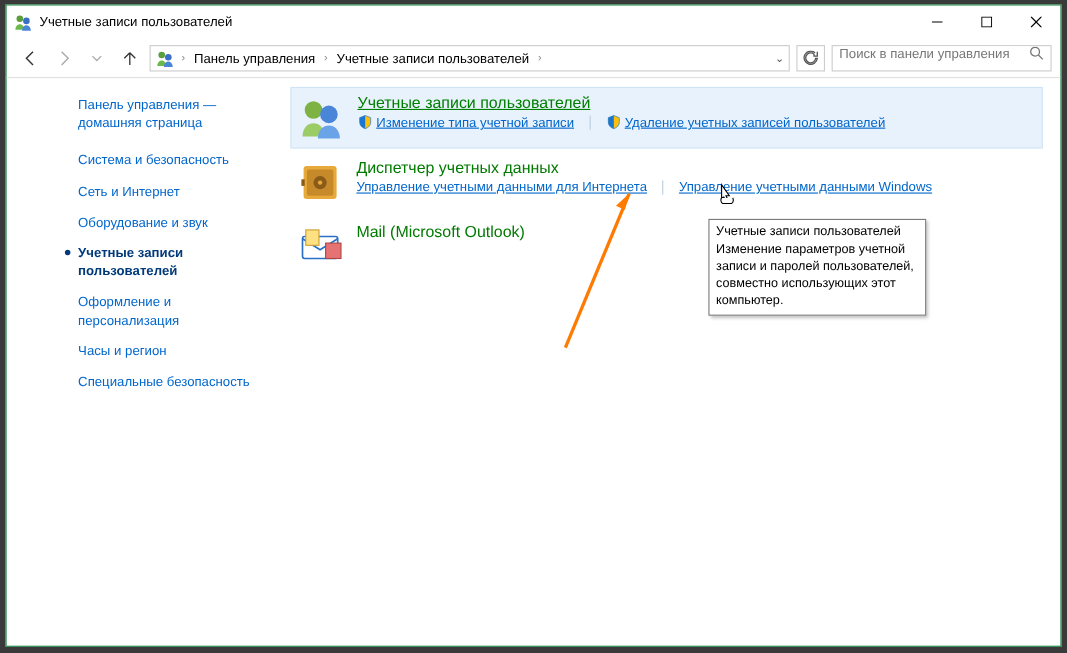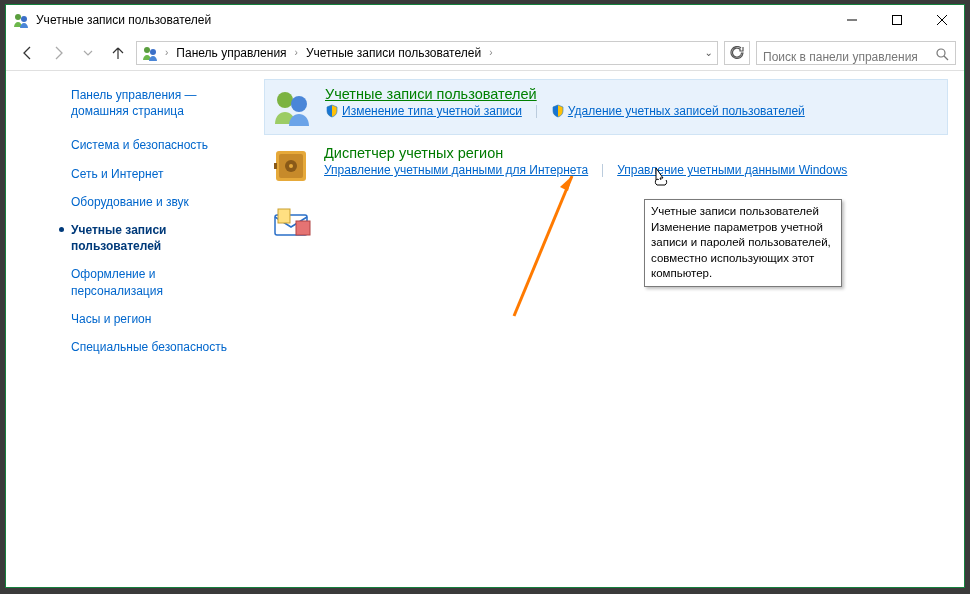--- a/index.html
+++ b/index.html
@@ -15,21 +15,21 @@
   .navrow { height: 36px; border-bottom: 1px solid #e0e0e0; display: flex; align-items: center; padding: 0 8px 0 10px; gap: 6px; }
   .nav-btn { width: 24px; height: 24px; display: flex; align-items: center; justify-content: center; color: #555; }
   .nav-btn.dim { color: #aaa; }
   .nav-btn svg { width: 16px; height: 16px; }
   .breadcrumbs { flex: 1; height: 24px; border: 1px solid #ccc; display: flex; align-items: center; padding-left: 2px; font-size: 12px; gap: 2px; }
   .crumb-icon { width: 18px; height: 18px; margin: 0 2px; }
   .crumb { padding: 0 4px; color: #000; }
   .crumb-sep { color: #888; font-size: 10px; padding: 0 2px; }
   .crumb-tail { margin-left: auto; display:flex; align-items:center; gap:2px; padding-right:4px; }
   .refresh-btn { width: 26px; height: 24px; border:1px solid #ccc; display:flex; align-items:center; justify-content:center; }
-  .searchbox { width: 200px; height: 24px; border: 1px solid #ccc; display: flex; align-items: flex-end; padding: 0 6px; font-size: 12px; color: #777; }
+  .searchbox { width: 200px; height: 24px; border: 1px solid #ccc; display: flex; align-items: flex-start; padding: 0 6px; font-size: 12px; color: #777; }
   .searchbox input { border:none; outline:none; flex:1; font-size:12px; color:#333; }
   .searchbox input::placeholder { color:#777; }
   .body-area { flex:1; display:flex; overflow:hidden;margin-left:45px; }
   .sidebar { width: 205px; padding: 16px 0 0 20px; }
   .side-link { font-size: 12px; color: #0066cc; margin-bottom: 12px; line-height: 1.35; cursor: pointer; padding-right: 10px; }
   .side-link.bold { font-weight: 600; color: #003a7a; position: relative; }
   .side-link.bold::before { content:""; position:absolute; left:-12px; top:5px; width:5px; height:5px; background:#003a7a; border-radius:50%; }
   .content { flex:1; padding: 8px 16px 0 8px; position: relative; }
   .cat-row { display:flex; align-items:flex-start; gap:12px; padding:6px 6px; margin-bottom:4px; }
   .cat-row.hl { background:#e8f2fc; border:1px solid #d0e4f5; }
@@ -186,21 +186,21 @@
         <div class="cat-icon">
           <svg viewBox="0 0 42 42">
               <rect x="6" y="6" width="30" height="30" rx="3" fill="#e6a93a"></rect>
               <rect x="9" y="9" width="24" height="24" rx="2" fill="#c78a2a"></rect>
               <circle cx="21" cy="21" r="6" fill="#8a5a18"></circle>
               <circle cx="21" cy="21" r="2" fill="#e6a93a"></circle>
               <rect x="4" y="18" width="3" height="6" fill="#8a5a18"></rect>
             </svg>
         </div>
         <div class="cat-body">
-          <div class="cat-title"><span>Диспетчер учетных регион</span></div>
+          <div class="cat-title"><span>Диспетчер учетных данных</span></div>
           <div class="cat-sub">
             <span class="sub-item">
                 <span>Управление учетными данными для Интернета</span>
               </span>
             <span style="color:#bcd; border-left:1px solid #bcd; height:13px;"></span>
             <span class="sub-item">
                 <span>Управление учетными данными Windows</span>
               </span>
           </div>
         </div>
@@ -208,20 +208,23 @@
 
       <div class="cat-row">
         <div class="cat-icon">
           <svg viewBox="0 0 42 42">
               <rect x="5" y="12" width="32" height="20" rx="2" fill="#fff" stroke="#2a6fc8" stroke-width="1.5"></rect>
               <path d="M5 14 L21 24 L37 14" fill="none" stroke="#2a6fc8" stroke-width="1.5"></path>
               <rect x="8" y="6" width="12" height="14" fill="#ffe082" stroke="#c9a030"></rect>
               <rect x="26" y="18" width="14" height="14" fill="#e57373" stroke="#b04545"></rect>
             </svg>
         </div>
+        <div class="cat-body">
+          <div class="cat-title">Mail (Microsoft Outlook)</div>
+        </div>
       </div>
 
       <div class="tooltip">
         <div class="tooltip-title">Учетные записи пользователей</div>
         <div>Изменение параметров учетной записи и паролей пользователей, совместно использующих этот компьютер.</div>
       </div>
 
       <svg class="cursor" viewBox="0 0 20 24">
         <path d="M6 2v12l2-1 2 4 2-1-2-4h3L6 2z" fill="#fff" stroke="#000" stroke-width="1"></path>
         <path d="M6 14c-1 1-1 4 1 5h8c2-1 2-4 1-5" fill="#fff" stroke="#000" stroke-width="1"></path>

